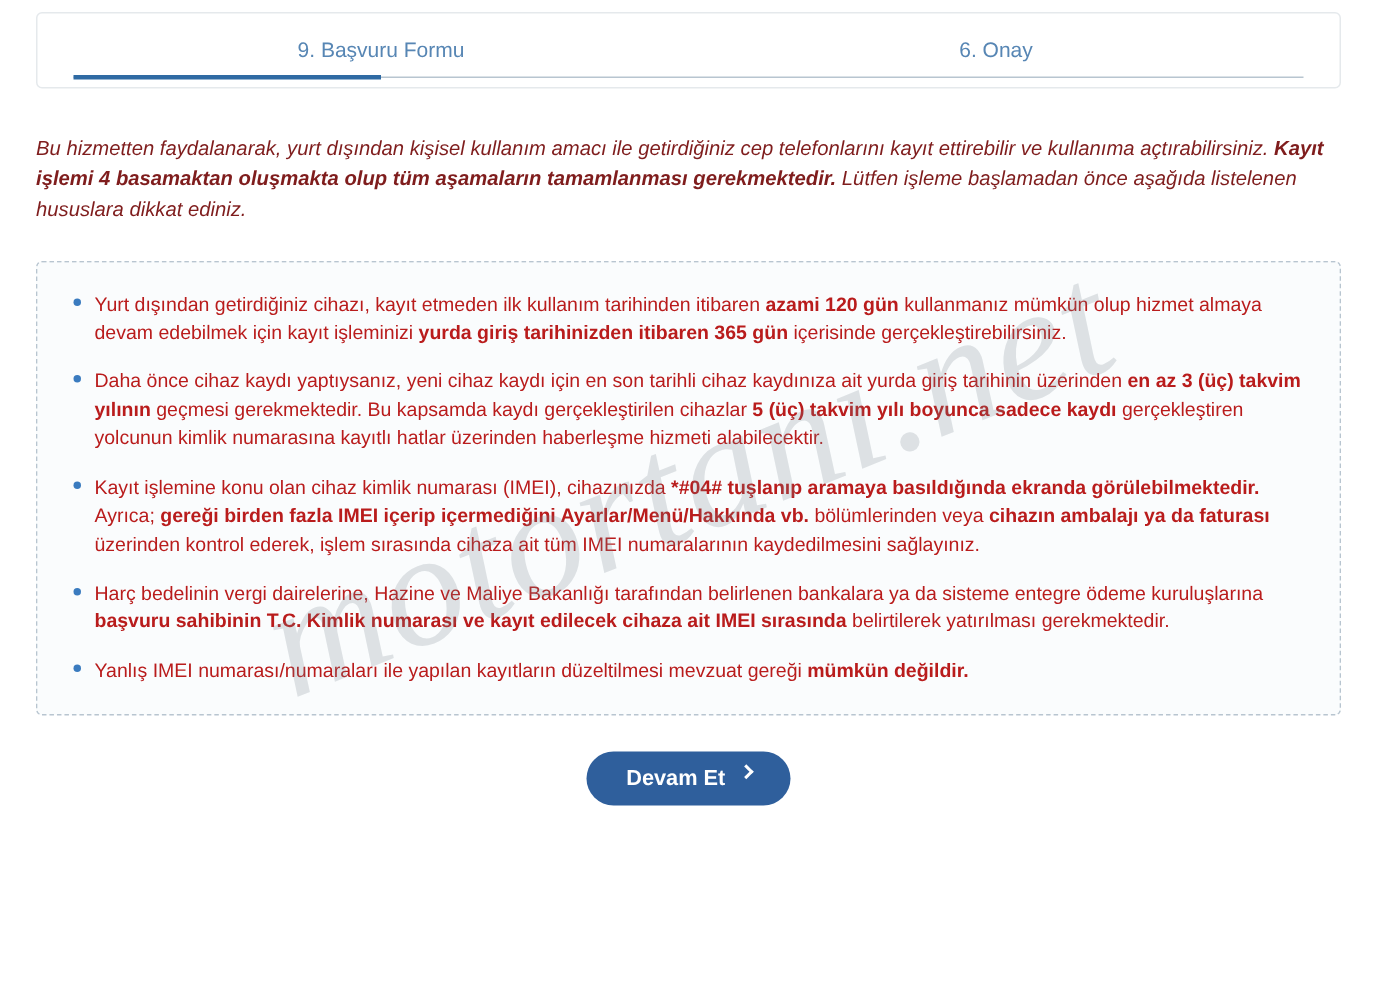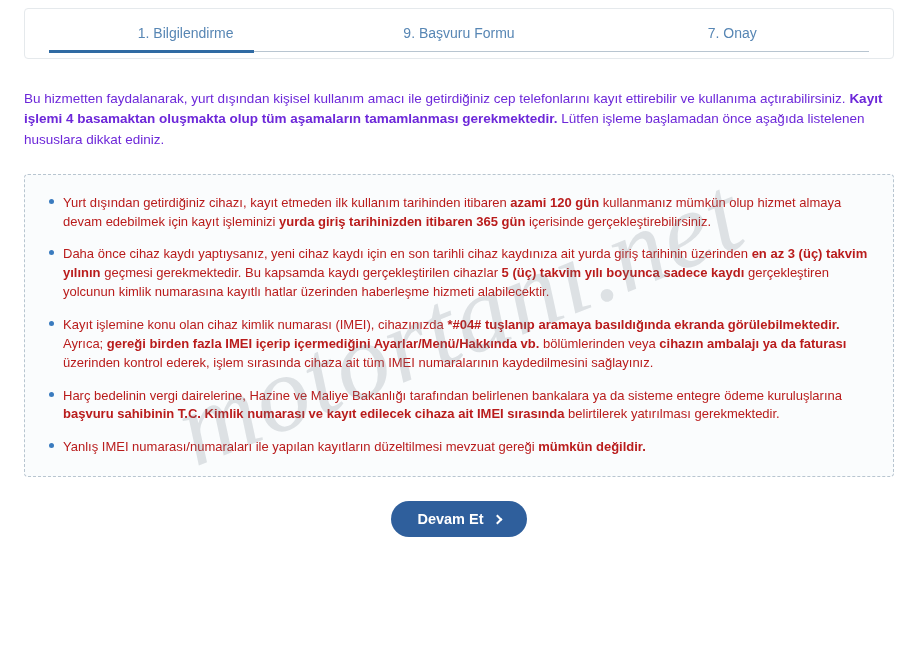--- a/index.html
+++ b/index.html
@@ -43,21 +43,22 @@
     width: 25%;
     height: 3px;
     background: #2f6aa3;
     top: -1px;
   }
   .intro {
     padding: 0 24px;
     margin-top: 30px;
     font-size: 13.5px;
     line-height: 1.5;
-    color: #6d28d9;
+    color: #7f1d1d;
+    font-style: italic;
   }
   .info-box {
     margin: 24px 24px 0 24px;
     border: 1px dashed #b8c5d0;
     border-radius: 4px;
     background: #fafcfd;
     padding: 12px 24px 12px 24px;
   }
   .bullets {
     list-style: none;
@@ -78,21 +79,21 @@
     height: 5px;
     border-radius: 50%;
     background: #3a7bbf;
   }
   .btn-row {
     text-align: center;
     margin: 24px 0 8px 0;
   }
   .btn {
     display: inline-flex;
-    align-items: center;
+    align-items: flex-start;
     gap: 8px;
     background: #2f5f9c;
     color: #fff;
     border: none;
     border-radius: 22px;
     padding: 10px 26px;
     font-size: 14.5px;
     font-weight: 600;
     cursor: pointer;
   }
@@ -118,23 +119,22 @@
     white-space: nowrap;
     font-family: Georgia, "Times New Roman", serif;
     letter-spacing: 1px;
   }
 </style>
 </head>
 <body>
 
 <div class="card">
   <div class="steps">
-    <div class="step">1. Bilgilendirme</div>
     <div class="step">9. Başvuru Formu</div>
-    <div class="step">7. Onay</div>
+    <div class="step">6. Onay</div>
   </div>
   <div class="step-divider">
     <div class="step-underline"></div>
   </div>
 </div>
 
 <p class="intro">Bu hizmetten faydalanarak, yurt dışından kişisel kullanım amacı ile getirdiğiniz cep telefonlarını kayıt ettirebilir ve kullanıma açtırabilirsiniz. <b>Kayıt işlemi 4 basamaktan oluşmakta olup tüm aşamaların tamamlanması gerekmektedir.</b> Lütfen işleme başlamadan önce aşağıda listelenen hususlara dikkat ediniz.</p>
 
 <div class="info-box">
   <ul class="bullets">

